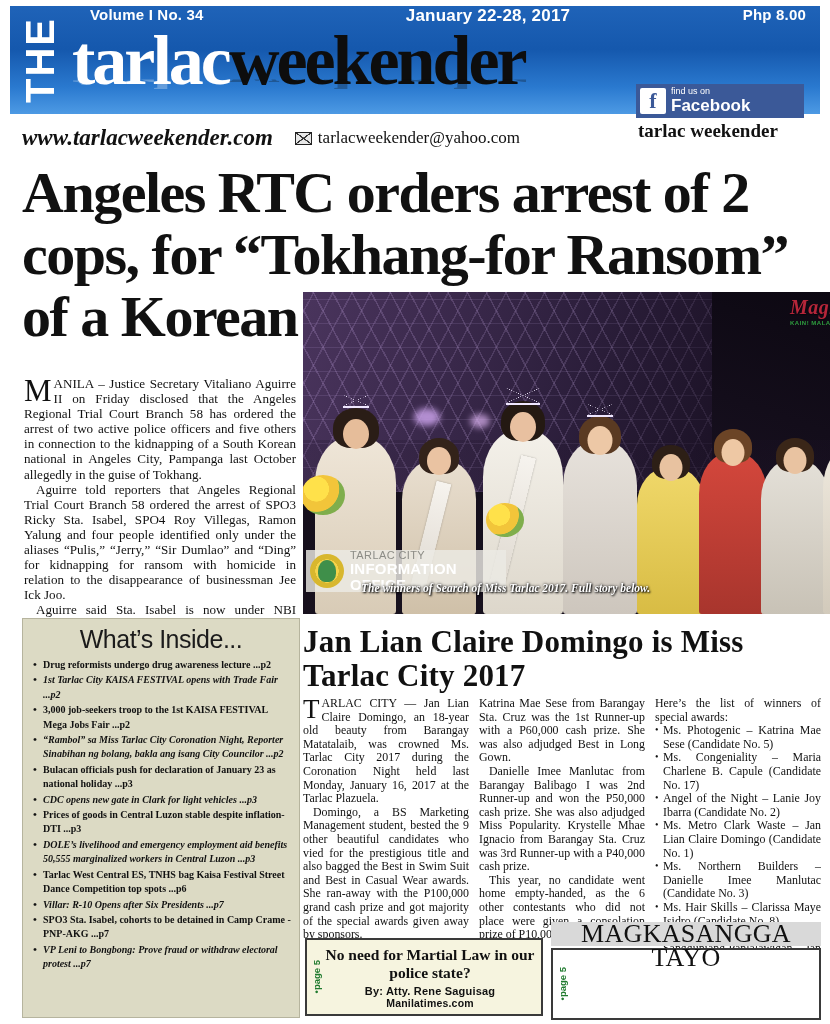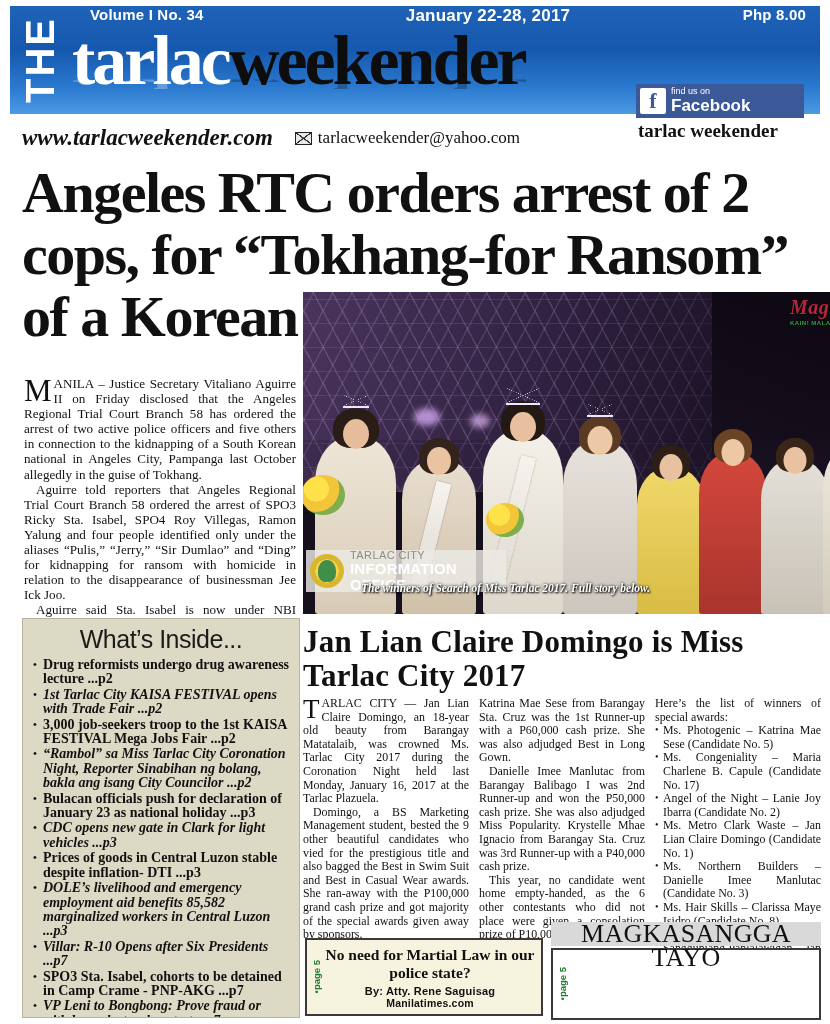--- a/index.html
+++ b/index.html
@@ -323,21 +323,21 @@
     font-family:"Liberation Sans", sans-serif;
     font-size:25px;
     color:#1b1b1b;
     font-weight:normal;
     margin:2px 0 4px 0;
     letter-spacing:-.5px;
   }
   .inside-list { list-style:none; margin:0; padding:0; }
   .inside-list li {
     font-family:"Liberation Serif", serif;
-    font-size:14px;
+    font-size:10px;
     line-height:14.4px;
     color:#111;
     font-weight:bold;
     margin-bottom:1px;
     padding-left:12px;
     position:relative;
     text-indent:0;
   }
   .inside-list li:before {
     content:"\2022";
@@ -597,21 +597,22 @@
 <div class="inside-box">
   <div class="inside-title">What’s Inside...</div>
   <ul class="inside-list">
     <li>Drug reformists undergo drug awareness lecture ...p2</li>
     <li class="ital">1st Tarlac City KAISA FESTIVAL opens with Trade Fair   ...p2</li>
     <li>3,000 job-seekers troop to the 1st KAISA FESTIVAL Mega Jobs Fair   ...p2</li>
     <li class="ital">“Rambol” sa Miss Tarlac City Coronation Night, Reporter Sinabihan ng bolang, bakla ang isang City Councilor   ...p2</li>
     <li>Bulacan officials push for declaration of January 23 as national holiday   ...p3</li>
     <li class="ital">CDC opens new gate in Clark for light vehicles ...p3</li>
     <li>Prices of goods in Central Luzon stable despite inflation- DTI   ...p3</li>
-    <li class="ital">DOLE’s livelihood and emergency employment aid benefits 85,582 marginalized workers in Central Luzon   ...p3</li>
+    <li class="ital">DOLE’s livelihood and emergency employment aid benefits 50,555 marginalized workers in Central Luzon   ...p3</li>
+    <li>Tarlac West Central ES, TNHS bag Kaisa Festival Street Dance Competition top spots   ...p6</li>
     <li class="ital">Villar: R-10 Opens after Six Presidents   ...p7</li>
     <li>SPO3 Sta. Isabel, cohorts to be detained in Camp Crame - PNP-AKG   ...p7</li>
     <li class="ital">VP Leni to Bongbong: Prove fraud or withdraw electoral protest   ...p7</li>
 
   </ul>
 </div>
 
 <div class="mt-headline">Jan Lian Claire Domingo is Miss Tarlac City 2017</div>
 
 <div class="mt-body">

